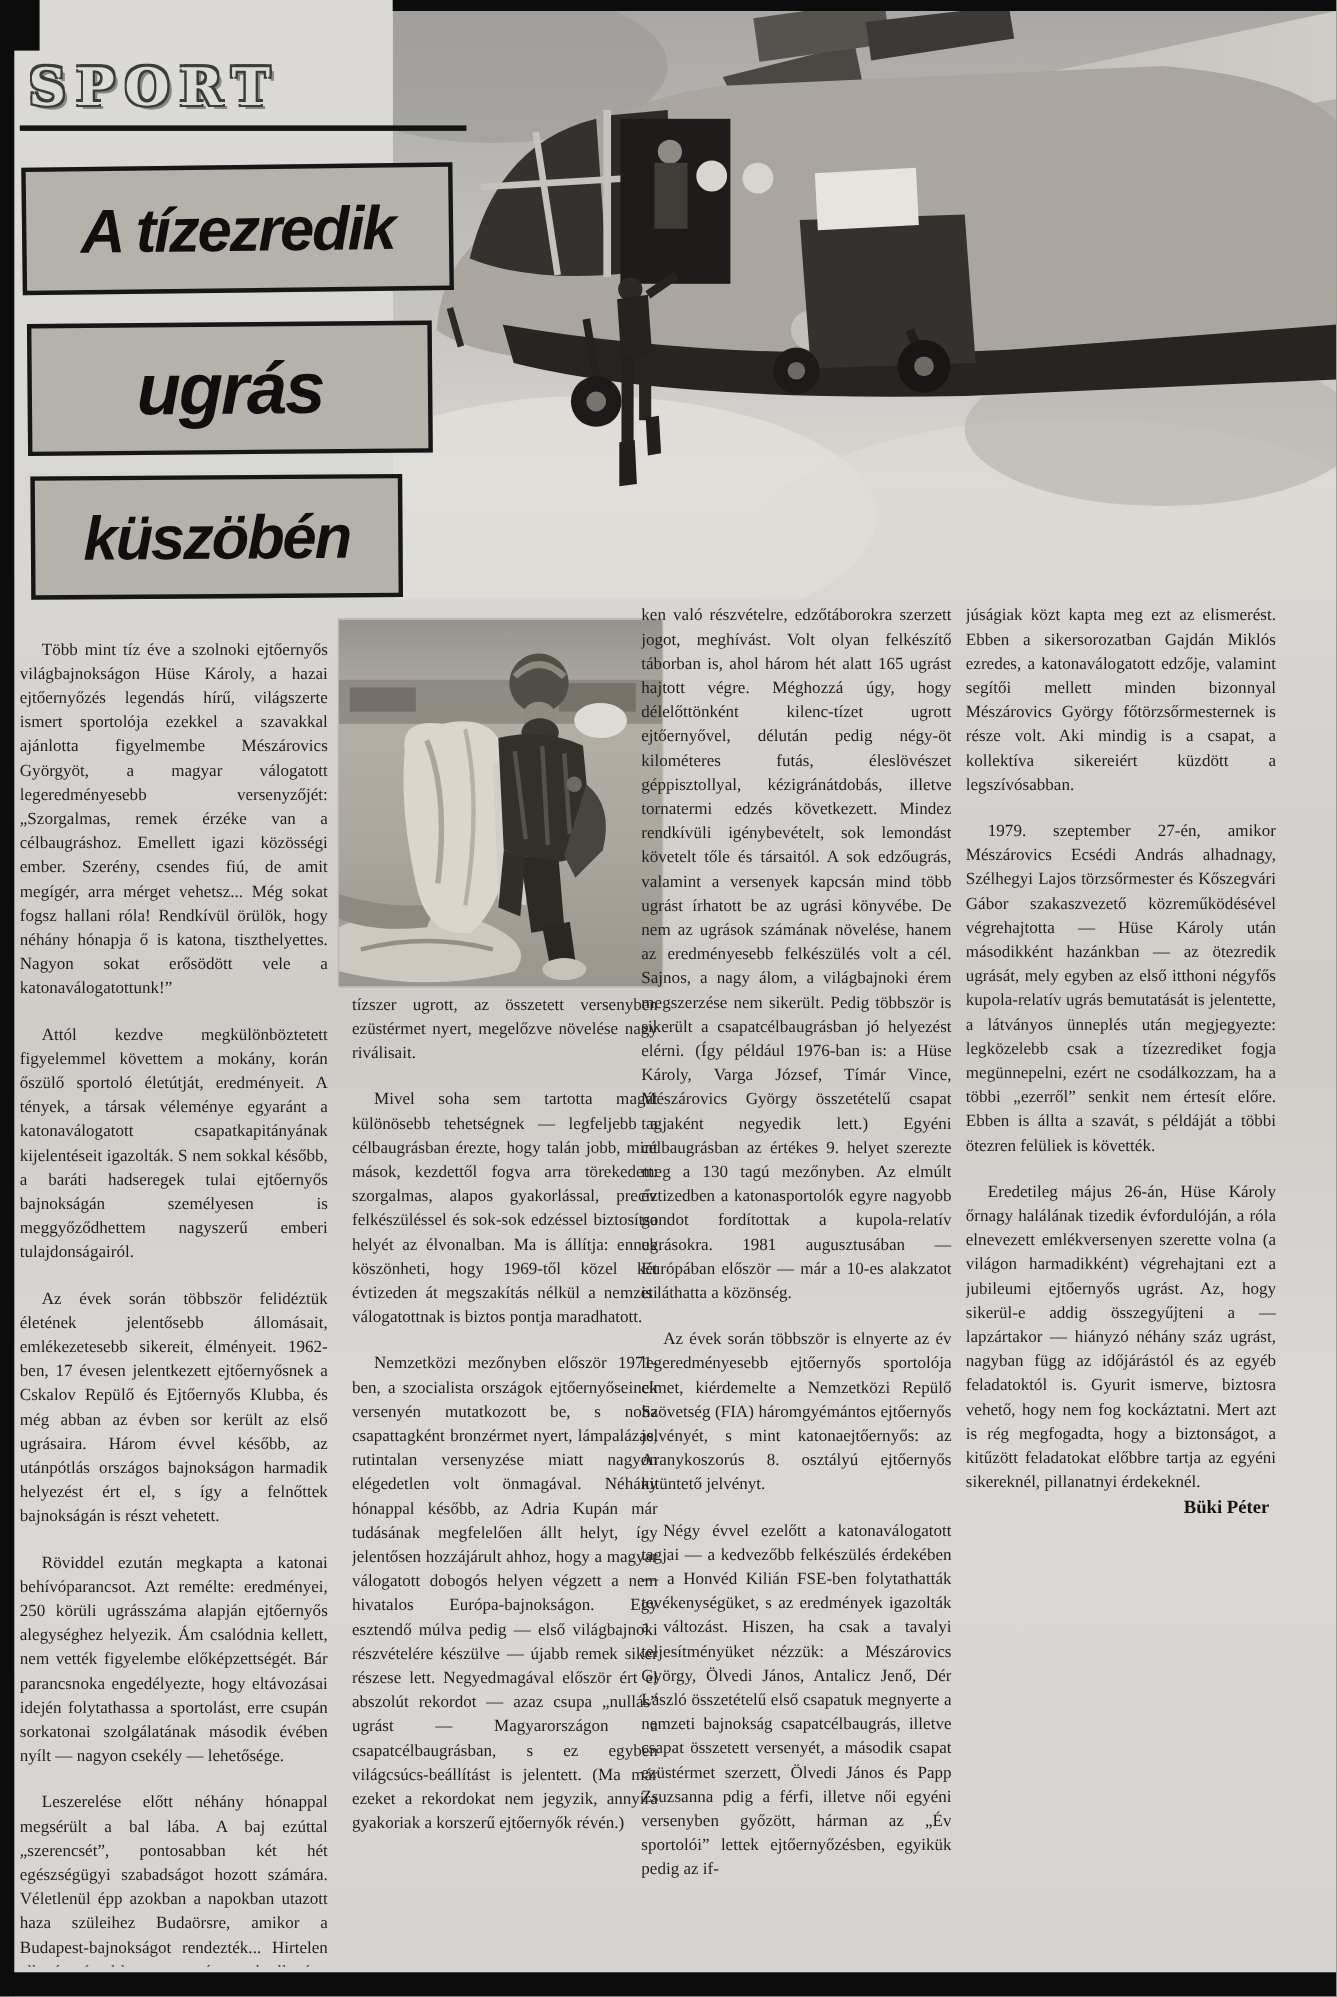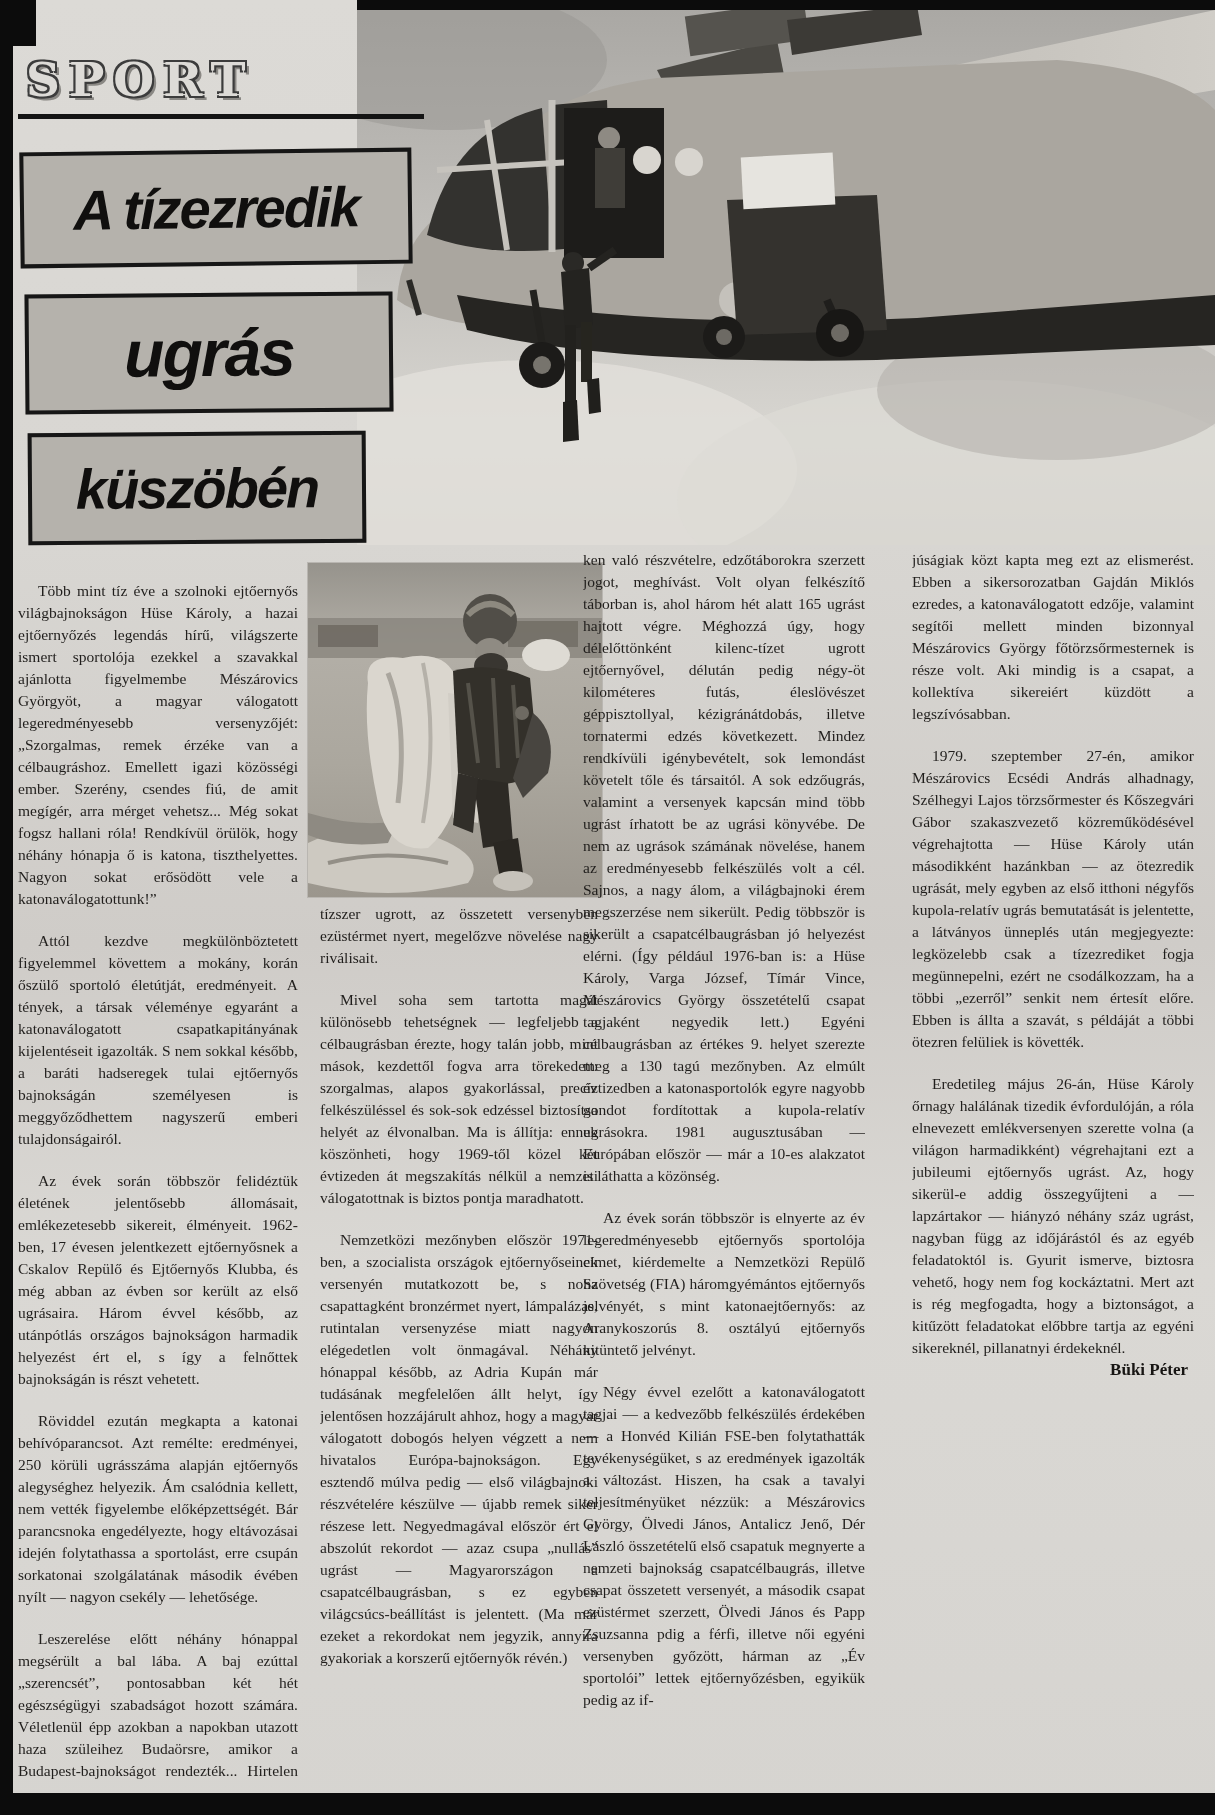--- a/index.html
+++ b/index.html
@@ -32,21 +32,21 @@
   .photo{position:absolute;overflow:hidden;}
   #photo-heli{left:357px;top:0;width:858px;height:545px;}
   #photo-jumper{left:308px;top:563px;width:294px;height:334px;box-shadow:0 0 0 1px #b9b6b1;}
 
   
   .col{position:absolute;overflow:hidden;font-size:15.5px;line-height:22px;
     color:#201e1c;text-align:justify;}
   #col-1{left:18px;top:560px;width:280px;height:1228px;}
   #col-2{left:320px;top:903px;width:278px;height:884px;}
   #col-3{left:583px;top:549px;width:282px;height:1238px;}
-  #col-4{left:912px;top:549px;width:282px;height:1240px;}
+  #col-4{left:878px;top:549px;width:282px;height:1240px;}
   .para{margin:0;}
   .para.indent{text-indent:20px;margin-top:20px;}
   #byline{text-align:right;font-weight:bold;font-size:17px;
     padding-right:6px;color:#171513;}
 </style>
 </head>
 <body>
 
 <div id="page">
 

